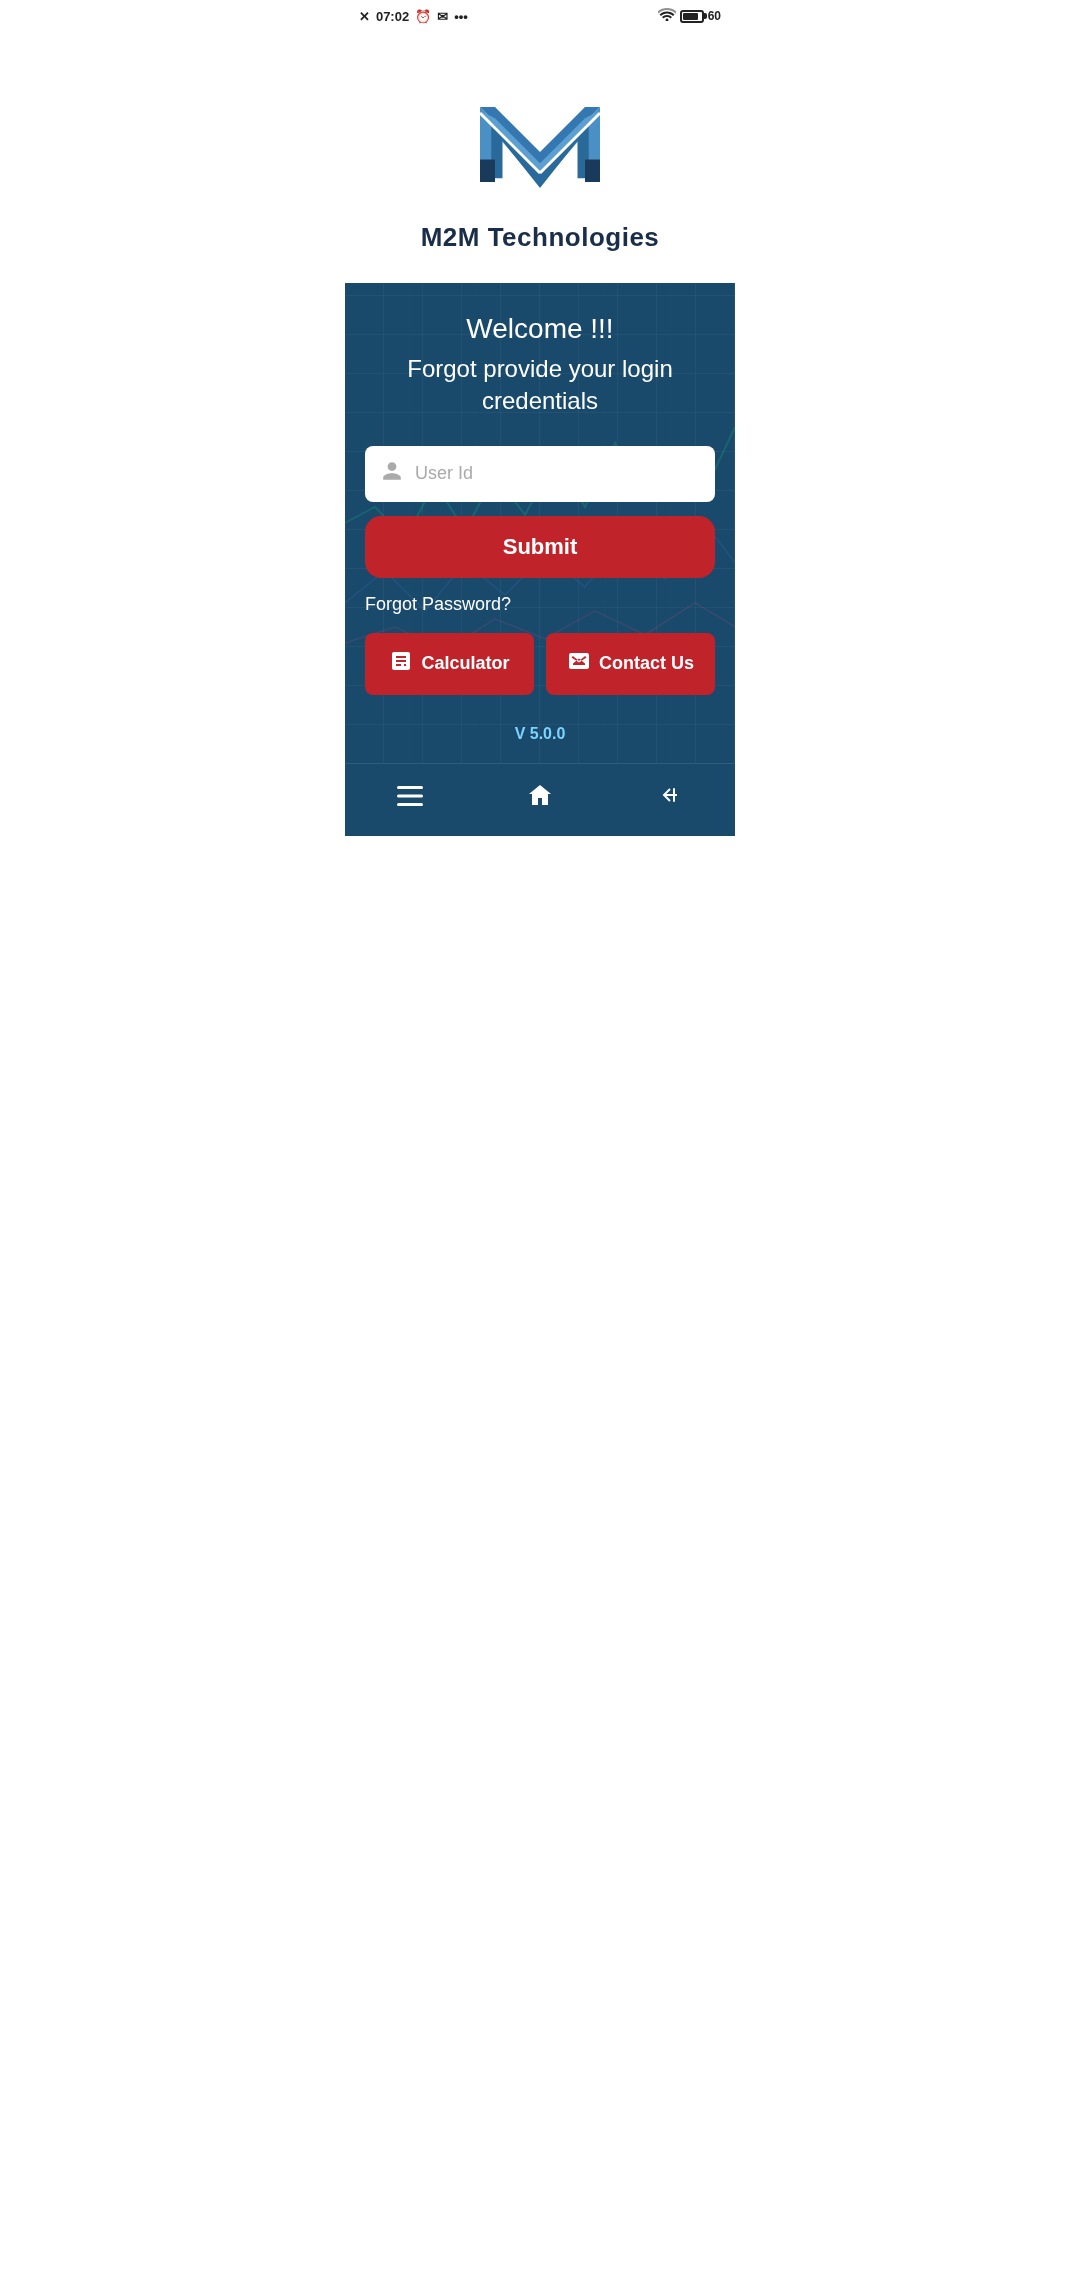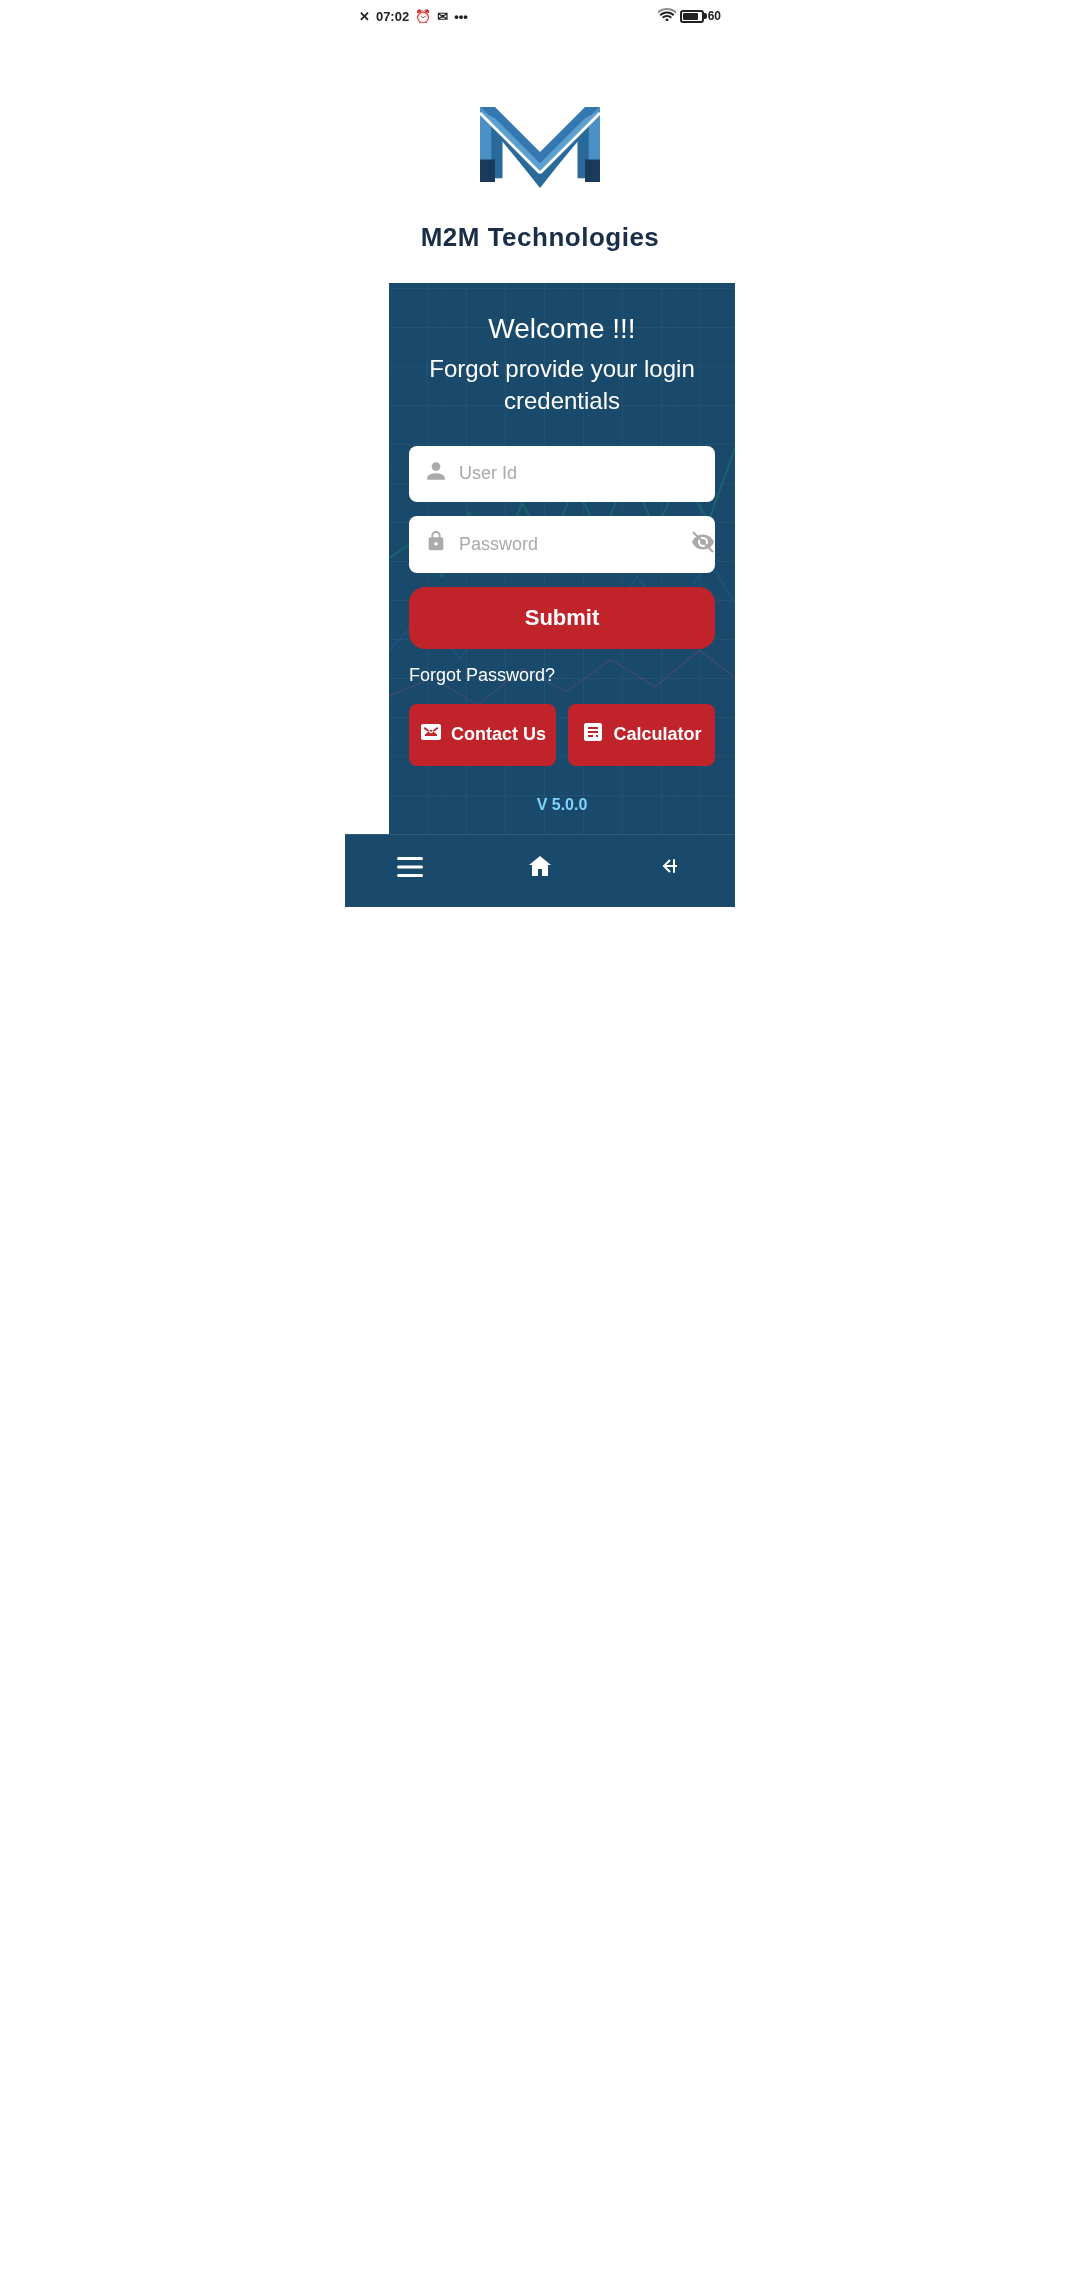--- a/index.html
+++ b/index.html
@@ -97,21 +97,20 @@
     
     .main-content {
       background: #1a4a6b;
       flex: 1;
       display: flex;
       flex-direction: column;
       align-items: center;
       padding: 30px 20px 20px;
       position: relative;
       overflow: hidden;
-      margin-left: 44px;
     }
 
     
     .main-content::before {
       content: '';
       position: absolute;
       top: 0; left: 0; right: 0; bottom: 0;
       background:
         repeating-linear-gradient(
           90deg,
@@ -380,55 +379,41 @@
 
   <div class="input-wrapper">
     <span class="input-icon">
       <svg class="person-icon" viewBox="0 0 24 24" xmlns="http://www.w3.org/2000/svg">
         <path d="M12 12c2.7 0 4.8-2.1 4.8-4.8S14.7 2.4 12 2.4 7.2 4.5 7.2 7.2 9.3 12 12 12zm0 2.4c-3.2 0-9.6 1.6-9.6 4.8v2.4h19.2v-2.4c0-3.2-6.4-4.8-9.6-4.8z"></path>
       </svg>
     </span>
     <input type="text" placeholder="User Id" style="">
   </div>
 
-  <div class="input-wrapper">
-    <span class="input-icon">
-      <svg class="lock-icon" viewBox="0 0 24 24" xmlns="http://www.w3.org/2000/svg">
-        <path d="M18 8h-1V6c0-2.76-2.24-5-5-5S7 3.24 7 6v2H6c-1.1 0-2 .9-2 2v10c0 1.1.9 2 2 2h12c1.1 0 2-.9 2-2V10c0-1.1-.9-2-2-2zm-6 9c-1.1 0-2-.9-2-2s.9-2 2-2 2 .9 2 2-.9 2-2 2zm3.1-9H8.9V6c0-1.71 1.39-3.1 3.1-3.1 1.71 0 3.1 1.39 3.1 3.1v2z"></path>
-      </svg>
-    </span>
-    <input type="password" placeholder="Password" style="">
-    <span class="eye-icon">
-      <svg width="24" height="24" viewBox="0 0 24 24" fill="#aaa">
-        <path d="M12 4.5C7 4.5 2.73 7.61 1 12c1.73 4.39 6 7.5 11 7.5s9.27-3.11 11-7.5c-1.73-4.39-6-7.5-11-7.5zM12 17c-2.76 0-5-2.24-5-5s2.24-5 5-5 5 2.24 5 5-2.24 5-5 5zm0-8c-1.66 0-3 1.34-3 3s1.34 3 3 3 3-1.34 3-3-1.34-3-3-3z"></path>
-        <line x1="2" y1="2" x2="22" y2="22" stroke="#aaa" stroke-width="2"></line>
-      </svg>
-    </span>
-  </div>
 
   <button class="submit-btn">Submit</button>
 
   <span class="forgot-password">Forgot Password?</span>
 
   <div class="bottom-buttons">
+    <button class="bottom-btn">
+      <span class="bottom-btn-icon">
+        <svg width="24" height="24" viewBox="0 0 24 24" fill="white">
+          <path d="M19 3H5c-1.1 0-2 .9-2 2v14c0 1.1.9 2 2 2h14c1.1 0 2-.9 2-2V5c0-1.1-.9-2-2-2zm-7 14H7v-2h5v2zm5 0h-2v-2h2v2zm0-4H7v-2h10v2zm0-4H7V7h10v2z"></path>
+        </svg>
+      </span>
+      <span>Calculator</span>
+    </button>
     <button class="bottom-btn">
       <span class="bottom-btn-icon">
         <svg width="24" height="24" viewBox="0 0 24 24" fill="white">
           <path d="M20 4H4c-1.1 0-2 .9-2 2v12c0 1.1.9 2 2 2h16c1.1 0 2-.9 2-2V6c0-1.1-.9-2-2-2zm-8 9.5L4.5 8.5l1.4-1.4L12 12.1l6.1-5 1.4 1.4L12 13.5zm6 2.5H6v-1.5l6-4.9 6 4.9V16z"></path>
         </svg>
       </span>
       <span>Contact Us</span>
-    </button>
-    <button class="bottom-btn">
-      <span class="bottom-btn-icon">
-        <svg width="24" height="24" viewBox="0 0 24 24" fill="white">
-          <path d="M19 3H5c-1.1 0-2 .9-2 2v14c0 1.1.9 2 2 2h14c1.1 0 2-.9 2-2V5c0-1.1-.9-2-2-2zm-7 14H7v-2h5v2zm5 0h-2v-2h2v2zm0-4H7v-2h10v2zm0-4H7V7h10v2z"></path>
-        </svg>
-      </span>
-      <span>Calculator</span>
     </button>
   </div>
 
   <span class="version-text">V 5.0.0</span>
 
 </div>
 
 <div class="nav-bar">
   <button class="nav-btn">
     <span class="nav-icon">

